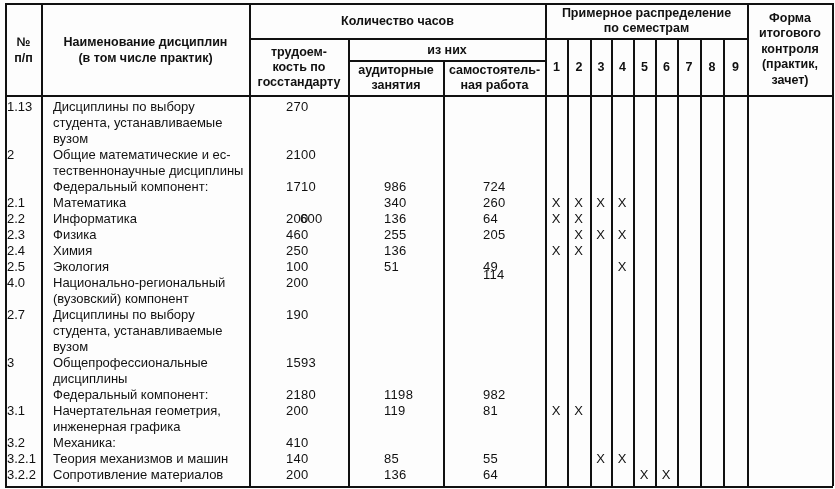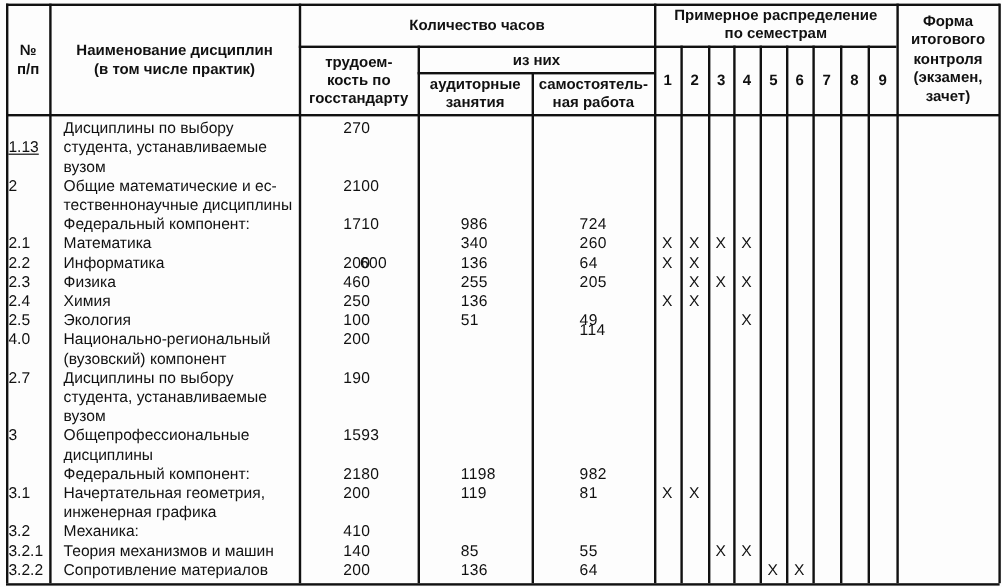--- a/index.html
+++ b/index.html
@@ -62,26 +62,26 @@
     <div class="hdr" style="left: 612px; top: 39px; width: 21px; height: 56px;">4</div>
     <div class="hdr" style="left: 634px; top: 39px; width: 21px; height: 56px;">5</div>
     <div class="hdr" style="left: 656px; top: 39px; width: 21px; height: 56px;">6</div>
     <div class="hdr" style="left: 678px; top: 39px; width: 22px; height: 56px;">7</div>
     <div class="hdr" style="left: 701px; top: 39px; width: 22px; height: 56px;">8</div>
     <div class="hdr" style="left: 724px; top: 39px; width: 23px; height: 56px;">9</div>
   </div>
 <div class="hdr" style="left:748px;top:4px;width:84px;height:91px;white-space:pre;line-height:15.5px;">Форма
 итогового
 контроля
-(экзамен,
+(практик,
 зачет)</div>
 
 <div id="body-rows">
     <div>
-      <div class="cell" style="left: 7px; top: 115px; text-decoration: underline;">1.13</div>
+      <div class="cell" style="left: 7px; top: 99px;">1.13</div>
       <div class="cell" style="left: 53px; top: 99px;">Дисциплины по выбору</div>
       <div class="cell" style="left: 53px; top: 115px;">студента, устанавливаемые</div>
       <div class="cell" style="left: 53px; top: 131px;">вузом</div>
       <div class="cell num" style="left: 286px; top: 99px;">270</div>
       <div class="cell num" style="left: 384px; top: 99px;"></div>
       <div class="cell num" style="left: 483px; top: 99px;"></div>
     </div>
     <div>
       <div class="cell" style="left: 7px; top: 147px;">2</div>
       <div class="cell" style="left: 53px; top: 147px;">Общие математические и ес-</div>

